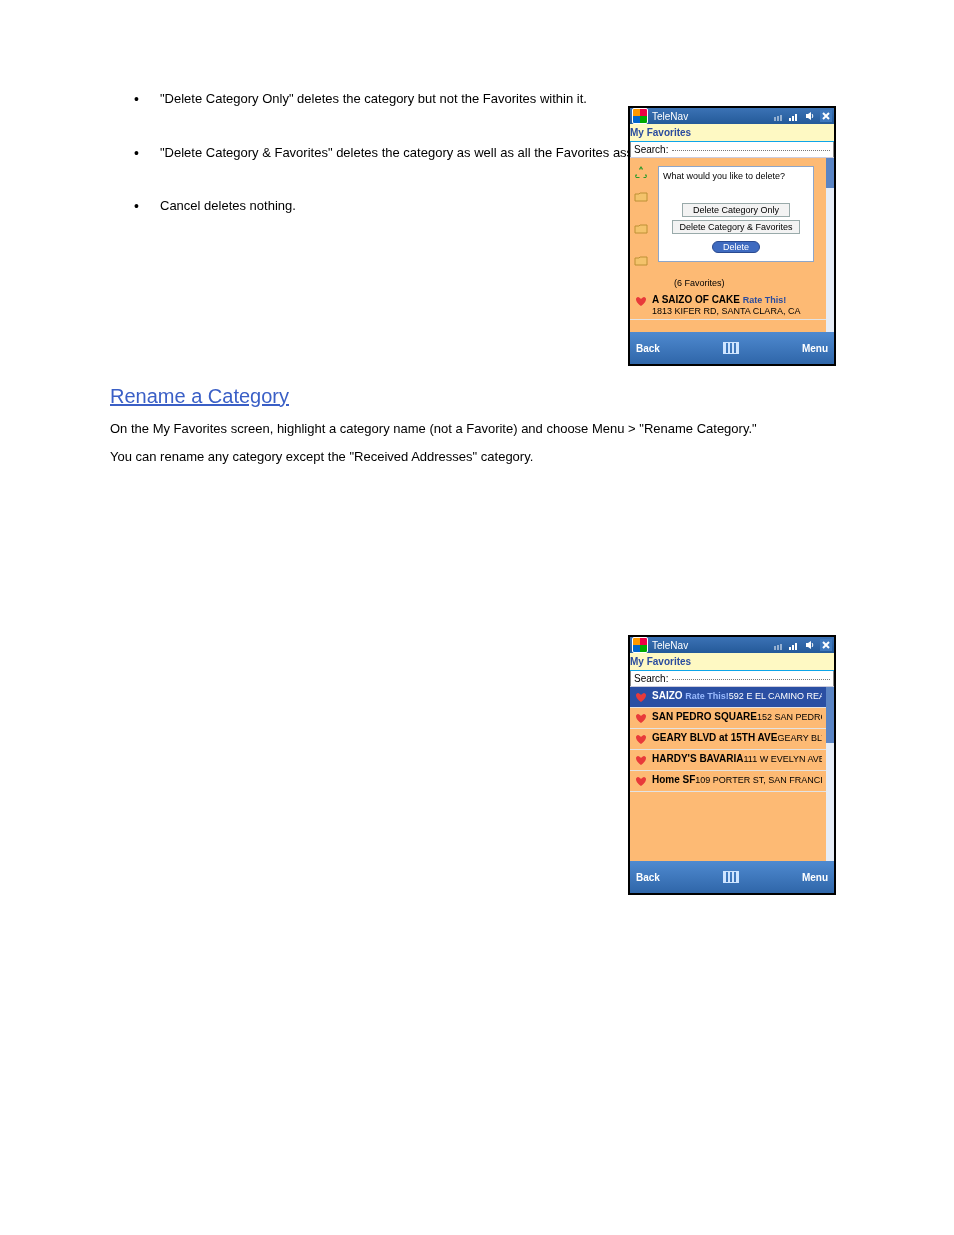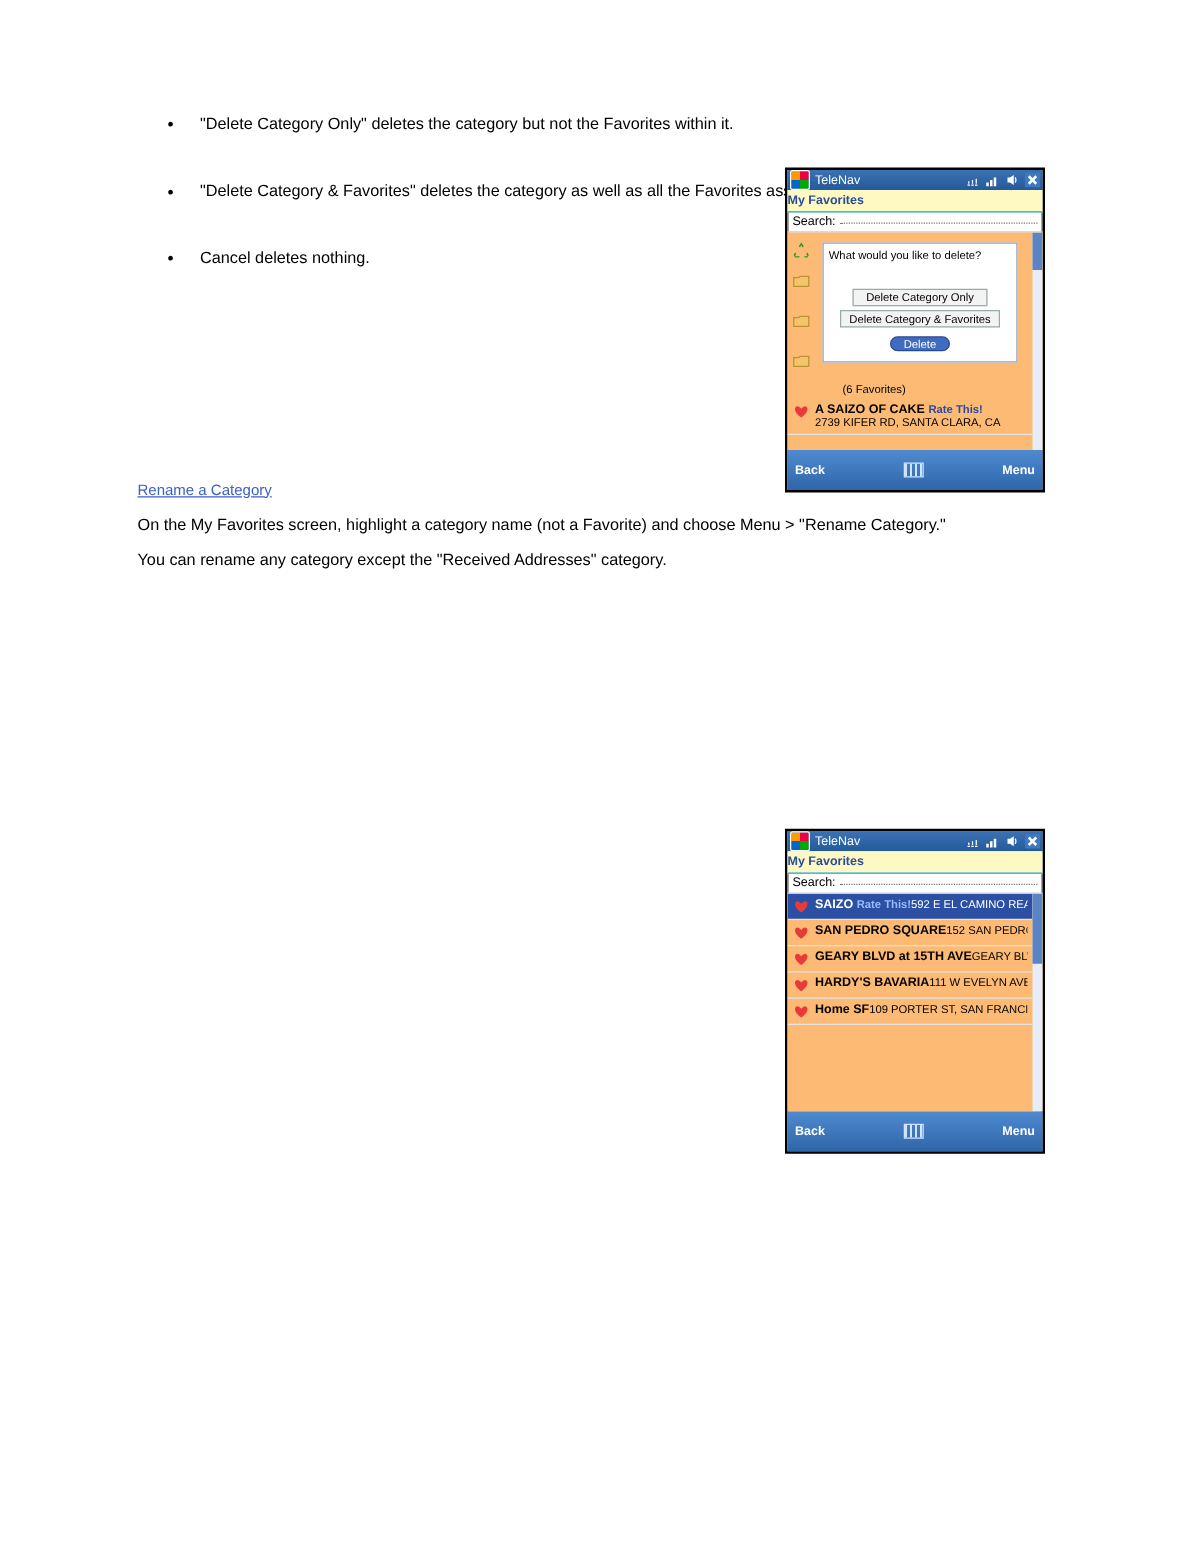--- a/index.html
+++ b/index.html
@@ -1,21 +1,21 @@
 <!DOCTYPE html>
 <html><head>
 <meta charset="utf-8">
 <style>
 html,body{margin:0;padding:0;background:#fff;font-family:Arial,Helvetica,sans-serif;color:#000;font-size:13px;}
 .page{width:954px;margin:0 auto;position:relative;min-height:1235px;padding:30px 60px 40px 110px;box-sizing:border-box;}
 ol.choices{margin:60px 0 0 0;padding-left:20px;}
 ol.choices>li{list-style:none;position:relative;margin:0 0 36px 30px;line-height:1.35;}
 ol.choices>li:before{content:"•";position:absolute;left:-26px;top:0;font-size:14px;}
-.section-title{color:#3a5fc6;font-size:12px;margin-top:170px;text-decoration:underline;}
-.img-hold{position:absolute;width:204px;height:256px;border:2px solid #000;background:#fff;box-shadow:0 0 0 1px #888 inset;margin-top:28px;}
+.section-title{color:#3a5fc6;font-size:20px;margin-top:170px;text-decoration:underline;}
+.img-hold{position:absolute;width:204px;height:256px;border:2px solid #000;background:#fff;box-shadow:0 0 0 1px #888 inset;}
 .img1{left:628px;top:106px;}
 .img2{left:628px;top:635px;}
 
 .wm{width:100%;height:100%;display:flex;flex-direction:column;font-family:Tahoma,Arial,sans-serif;font-size:10px;}
 .wm .titlebar{height:16px;background:linear-gradient(#3b72b5,#245a99);color:#fff;display:flex;align-items:center;gap:4px;padding:0 2px;}
 .wm .titlebar .wflag{width:14px;height:14px;display:inline-block;background:
   conic-gradient(#e04 0 25%, #0a0 0 50%, #06c 0 75%, #f90 0 100%);border:1px solid #fff;border-radius:2px;}
 .wm .titlebar .spacer{flex:1;}
 .wm .titlebar .sbicon{width:12px;height:12px;display:inline-block;position:relative;}
 .wm .titlebar .sbicon svg{display:block;}
@@ -132,21 +132,21 @@
         <div style="position:absolute;left:44px;top:120px;font-size:9px;">(6 Favorites)</div>
 
         <div class="row" style="position:absolute;left:0;right:8px;top:133px;">
           <span class="ico heart">
               <svg width="12" height="11">
                 <path fill="#e83a3a" d="M6 10C2 7 1 5 1 3c0-1 1-2 2-2 1 0 2 1 3 2 1-1 2-2 3-2 1 0 2 1 2 2 0 2-1 4-5 7z"></path>
               </svg>
             </span>
           <span class="txt">
             <span class="name"><span>A SAIZO OF CAKE</span> <span class="rate">Rate This!</span></span>
-            <span class="addr">2739 KIFER RD, SANTA CLARA, CA</span>
+            <span class="addr">1813 KIFER RD, SANTA CLARA, CA</span>
           </span>
         </div>
 
         <div class="scroll">
             <div class="thumb" style="top:0;height:30px;"></div>
           </div>
       </div>
       <div class="bottombar">
         <span>Back</span>
         <span class="kbd"></span>

